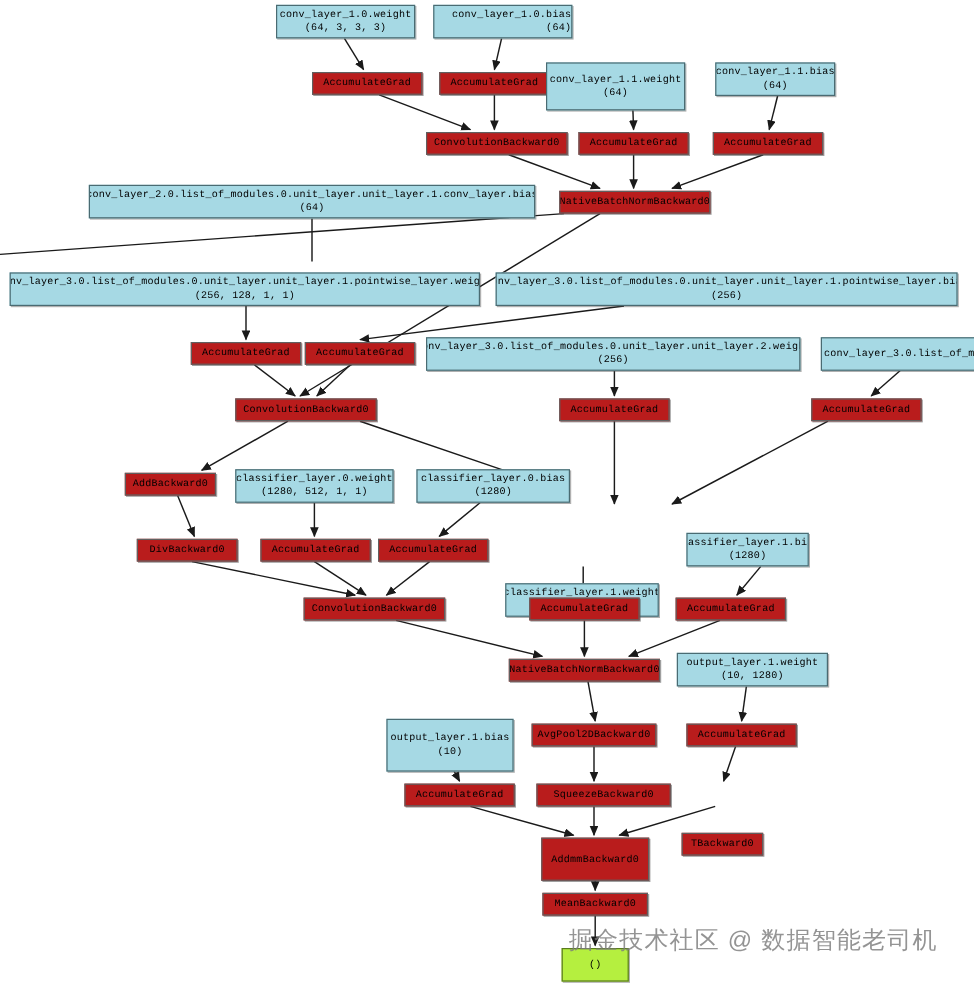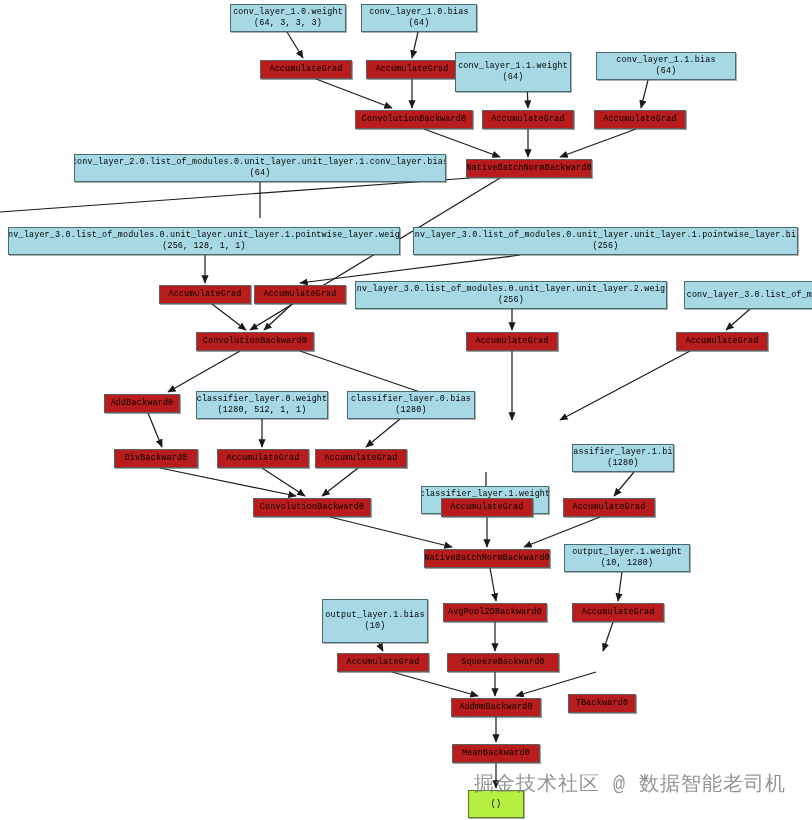--- a/index.html
+++ b/index.html
@@ -59,21 +59,21 @@
   .node .nm {
     display: block;
   }
   .node .shp {
     display: block;
   }
   #watermark {
     position: absolute;
     left: 474px;
     top: 770px;
-    font-family: Liberation Mono, monospace;
+    font-family: Liberation Sans, sans-serif;
     font-size: 20px;
     color: #7d7d7d;
     opacity: 0.82;
     white-space: nowrap;
     letter-spacing: 1px;
   }
 </style>
 </head>
 <body>
 
@@ -129,35 +129,35 @@
         <path d="M 496,717 L 496,742" stroke="#1a1a1a" stroke-width="1.2" fill="none" marker-end="url(#arrow)"></path>
         <path d="M 496,763 L 496,788" stroke="#1a1a1a" stroke-width="1.2" fill="none" marker-end="url(#arrow)"></path>
       </g>
   </svg>
 
   <div id="nodes-group">
       <div class="node param" style="left: 230px; top: 4px; width: 116px; height: 28px;">
         <span class="nm">conv_layer_1.0.weight</span>
         <span class="shp">(64, 3, 3, 3)</span>
       </div>
-      <div class="node param" style="left: 361px; top: 4px; width: 116px; height: 28px;">
+      <div class="node param" style="left: 361px; top: 4px; width: 116px; height: 28px; align-items: flex-end;">
         <span class="nm">conv_layer_1.0.bias</span>
         <span class="shp">(64)</span>
       </div>
       <div class="node op" style="left: 260px; top: 60px; width: 92px; height: 19px;">
         <span class="nm">AccumulateGrad</span>
       </div>
       <div class="node op" style="left: 366px; top: 60px; width: 92px; height: 19px;">
         <span class="nm">AccumulateGrad</span>
       </div>
       <div class="node param" style="left: 455px; top: 52px; width: 116px; height: 40px;">
         <span class="nm">conv_layer_1.1.weight</span>
         <span class="shp">(64)</span>
       </div>
-      <div class="node param" style="left: 596px; top: 52px; width: 140px; height: 28px;">
+      <div class="node param" style="left: 596px; top: 52px; width: 100px; height: 28px;">
         <span class="nm">conv_layer_1.1.bias</span>
         <span class="shp">(64)</span>
       </div>
       <div class="node op" style="left: 355px; top: 110px; width: 118px; height: 19px;">
         <span class="nm">ConvolutionBackward0</span>
       </div>
       <div class="node op" style="left: 482px; top: 110px; width: 92px; height: 19px;">
         <span class="nm">AccumulateGrad</span>
       </div>
       <div class="node op" style="left: 594px; top: 110px; width: 92px; height: 19px;">
@@ -256,21 +256,21 @@
       </div>
       <div class="node op" style="left: 337px; top: 653px; width: 92px; height: 19px;">
         <span class="nm">AccumulateGrad</span>
       </div>
       <div class="node op" style="left: 447px; top: 653px; width: 112px; height: 19px;">
         <span class="nm">SqueezeBackward0</span>
       </div>
       <div class="node op" style="left: 568px; top: 653px; width: 68px; height: 19px; margin-top: 41px;">
         <span class="nm">TBackward0</span>
       </div>
-      <div class="node op" style="left: 451px; top: 698px; width: 90px; height: 19px;">
+      <div class="node op" style="left: 451px; top: 698px; width: 90px; height: 36px;">
         <span class="nm">AddmmBackward0</span>
       </div>
       <div class="node op" style="left: 452px; top: 744px; width: 88px; height: 19px;">
         <span class="nm">MeanBackward0</span>
       </div>
       <div class="node output" style="left: 468px; top: 790px; width: 56px; height: 28px;">
         <span class="shp">()</span>
       </div>
     </div>
 

